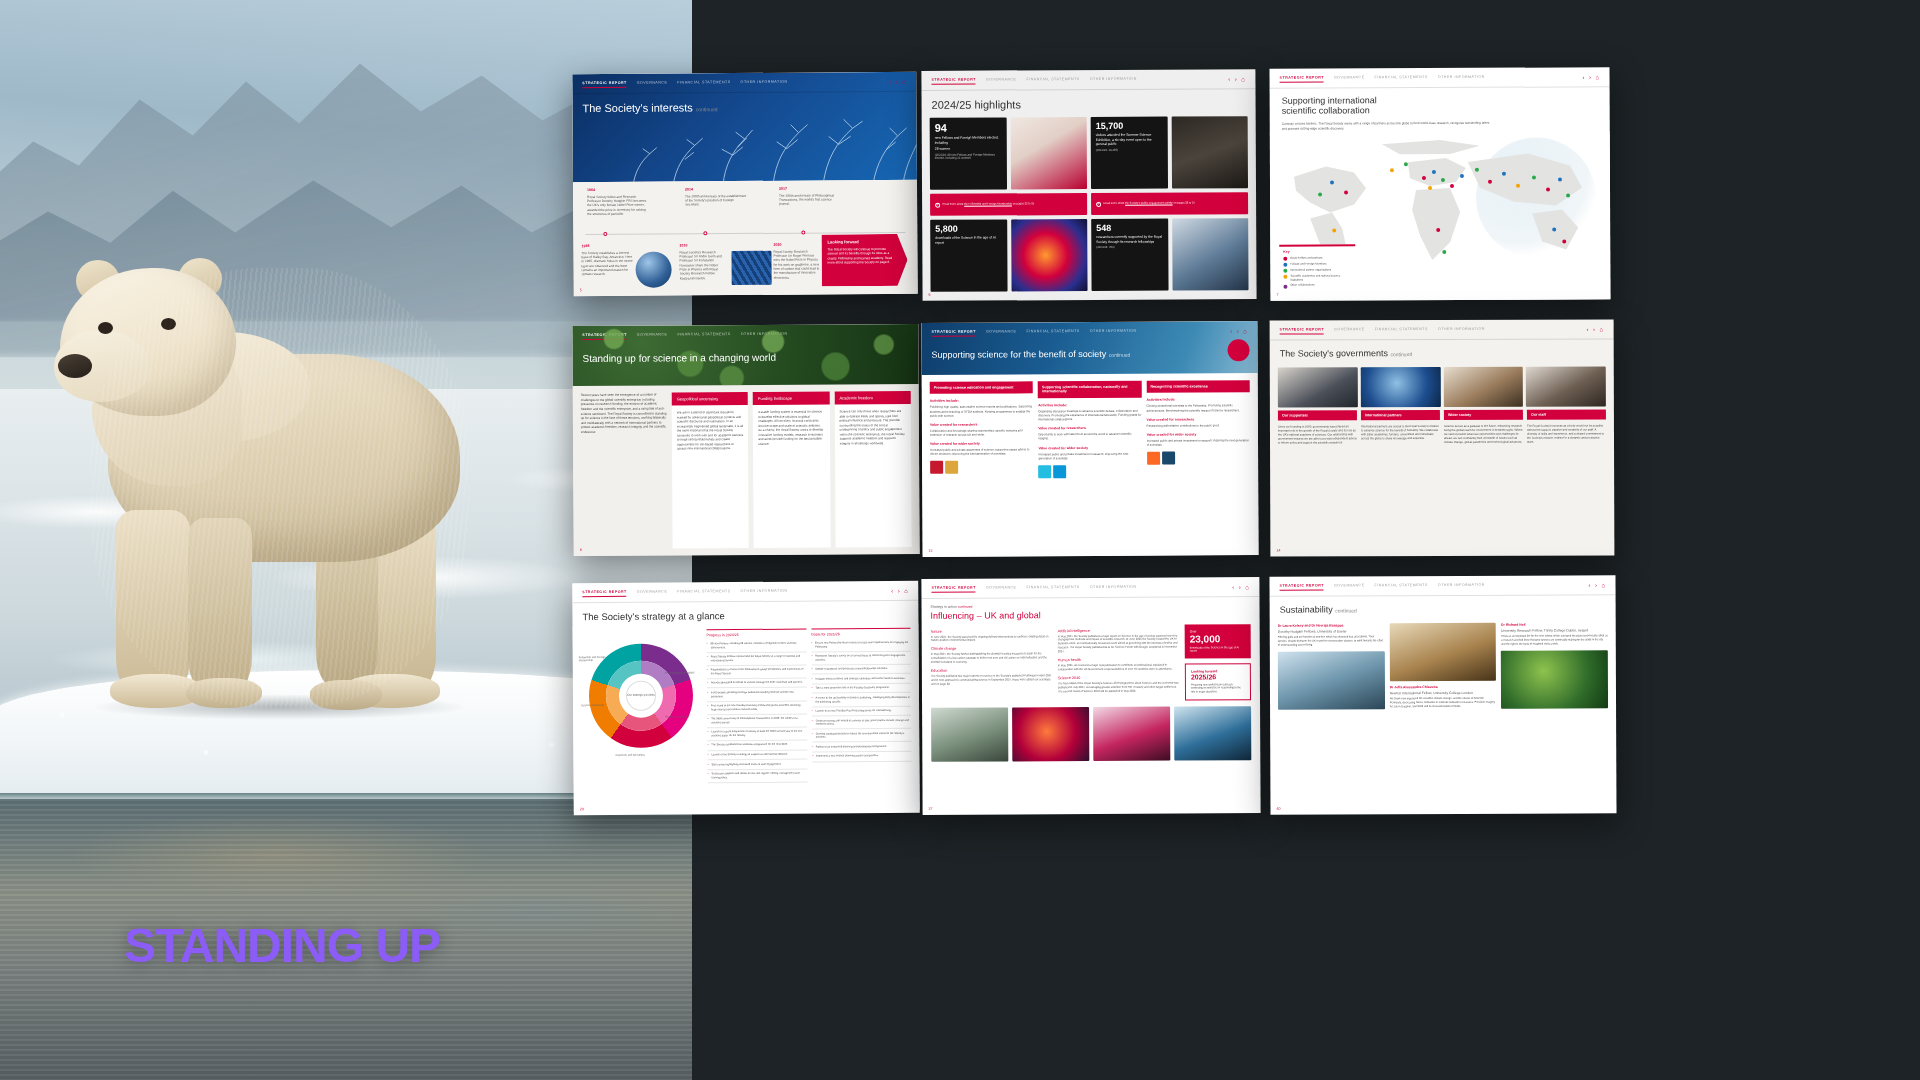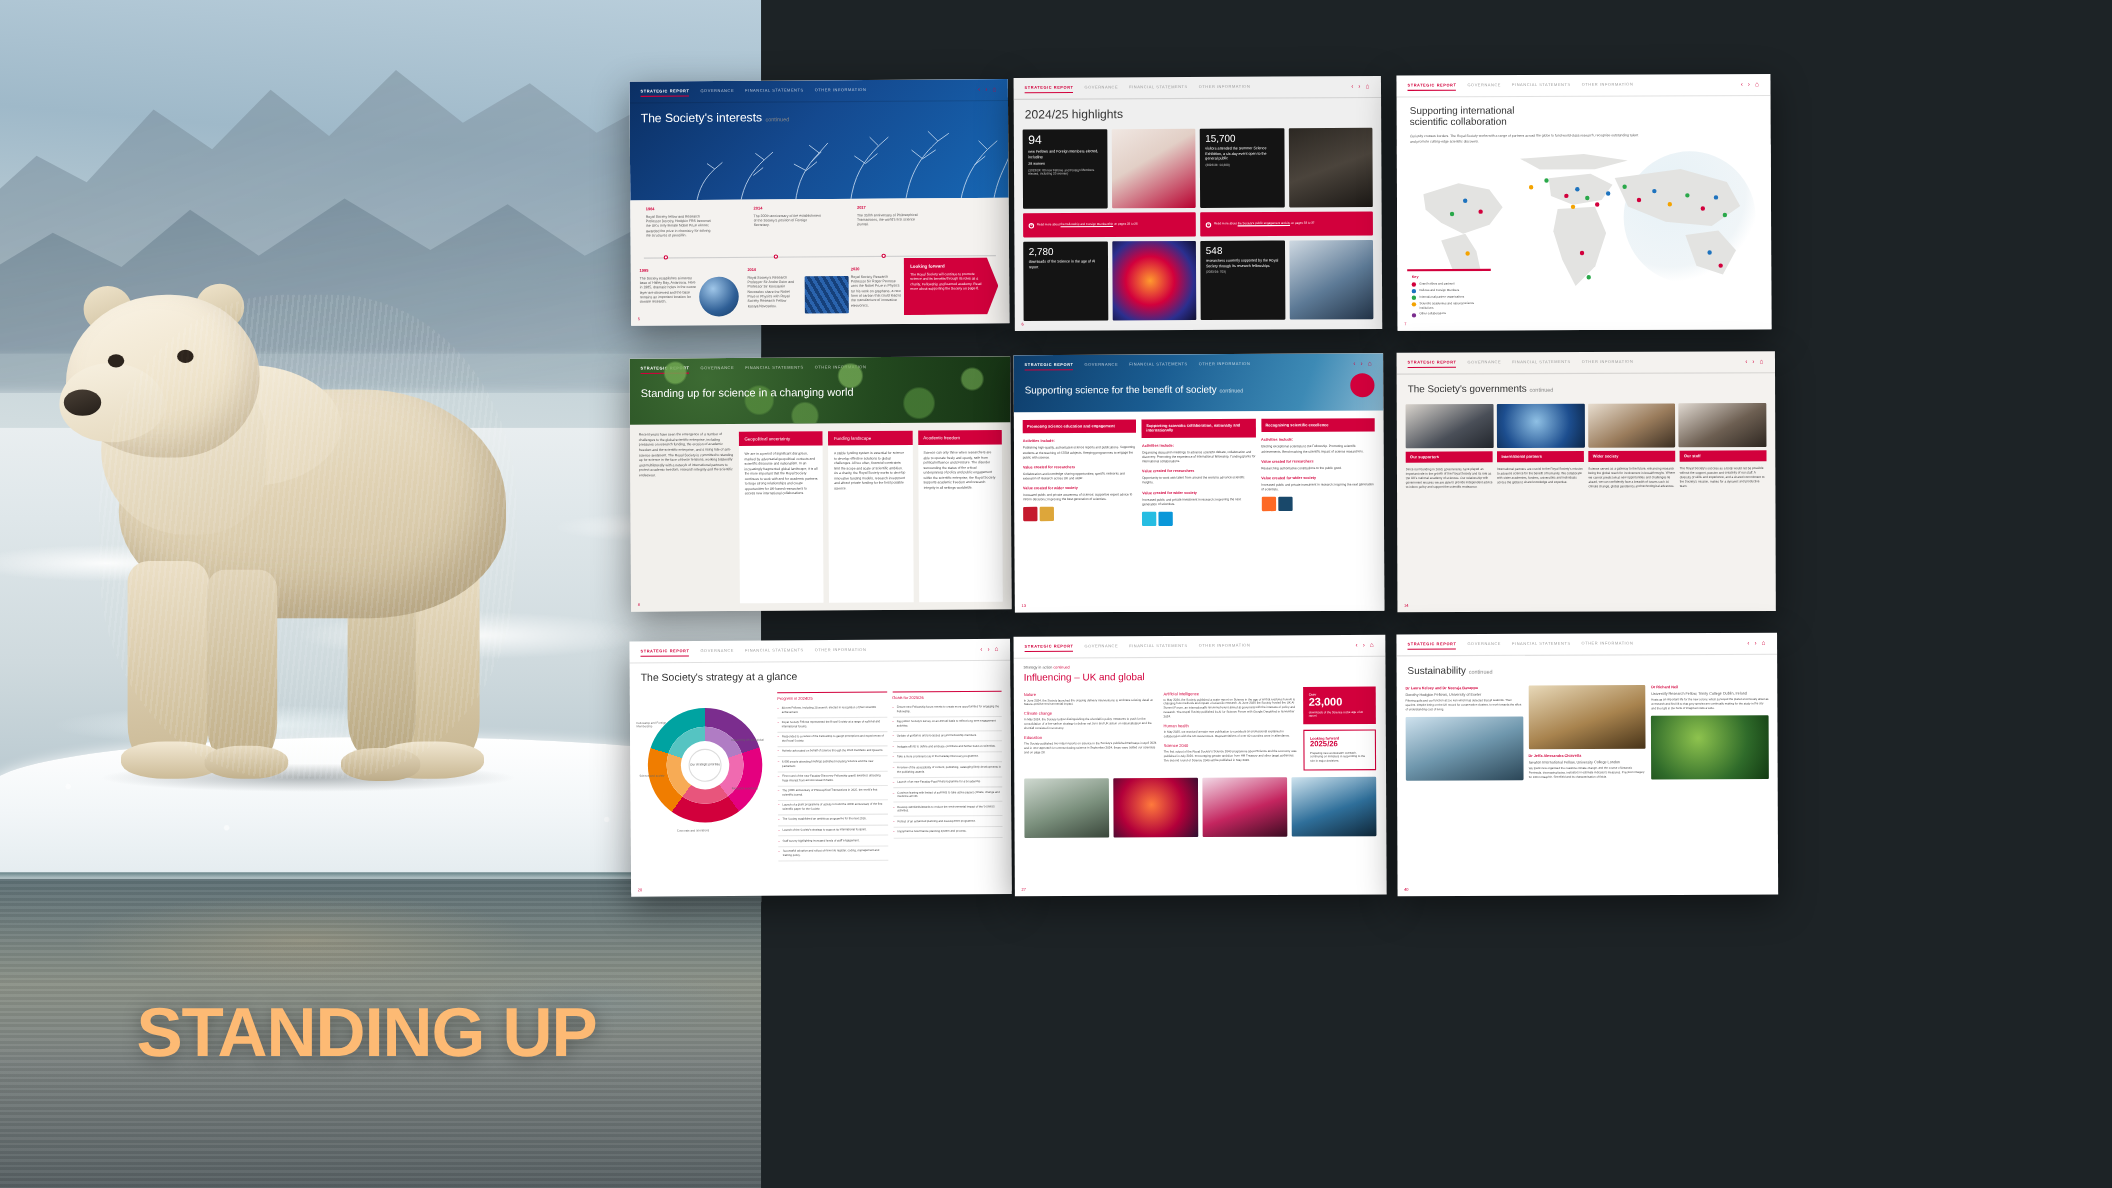--- a/index.html
+++ b/index.html
@@ -154,22 +154,22 @@
   }
   .bear-shadow {
     position:absolute; left:60px; top:576px; width:380px; height:26px;
     background: radial-gradient(ellipse at center, rgba(90,100,105,.45), transparent 70%);
     border-radius:50%;
   }
 
   
   #hero-title {
     position:absolute; left:124px; bottom:110px; width:540px;
-    color:#fdba74; font-weight:700; line-height:.97;
-    font-size:63px; letter-spacing:-1px;
+    color:#8b5cf6; font-weight:700; line-height:.97;
+    font-size:48px; letter-spacing:-1px;
     text-shadow: 0 2px 16px rgba(0,0,0,.35);
   }
   #hero-title .l2{ display:block; }
 
   
   #grid { position:absolute; left:570px; top:0; width:1350px; height:1080px; }
   .pg {
     position:absolute; background:#ffffff;
     box-shadow: 0 10px 34px rgba(0,0,0,.45);
     overflow:hidden;
@@ -209,21 +209,21 @@
   }
   .lookfwd b { display:block; font-size:4px; margin-bottom:2.5px; }
   .thumb-img { position:absolute; border-radius:1px; overflow:hidden; }
 
   
   #p2 { left:352px; top:70px; width:334px; height:230px; }
   .hl-grid { padding:3px 8px 6px; display:grid; grid-template-columns: 1fr 1fr 1fr 1fr; gap:4px; }
   .tile { position:relative; overflow:hidden; border-radius:1px; }
   .tile.dark { background:#141414; color:#fff; padding:5px 5px 4px; }
   .tile.red  { background:#d2003c; color:#fff; padding:5px 5px 4px; }
-  .tile .num { font-size:11px; font-weight:400; line-height:1; margin-bottom:2.5px; }
+  .tile .num { font-size:11px; font-weight:700; line-height:1; margin-bottom:2.5px; }
   .tile .num.sm { font-size:9px; }
   .tile .cap { font-size:3.3px; line-height:1.38; }
   .tile .sub { font-size:2.8px; line-height:1.35; opacity:.72; margin-top:2px; }
   .tile .link { font-size:2.7px; line-height:1.3; margin-top:4px; display:flex; gap:2.5px; align-items:flex-start; }
   .tile .link u { text-decoration:underline; }
   .tile .plus { flex:0 0 auto; width:5px; height:5px; border-radius:50%; border:.6px solid currentColor;
                 display:inline-flex; align-items:center; justify-content:center; font-size:4px; line-height:1; }
   .photo { background-size:cover; background-position:center; }
 
   
@@ -488,21 +488,21 @@
         <div class="tile red" style="grid-column:span 2;height:22px">
           <div class="link">
             <span class="plus">+</span>
             <span><span>Read more about</span>
             <u>the Society's public engagement activity</u>
             <span>on pages 33 to 37</span></span>
           </div>
         </div>
 
         <div class="tile dark" style="height:72px">
-          <div class="num sm">2,780</div>
+          <div class="num sm">5,800</div>
           <div class="cap">downloads of the Science in the age of AI report</div>
         </div>
         <div class="tile photo" style="height:72px;background:radial-gradient(circle at 45% 50%,#ff9a2e,#d2003c 40%,#2b2f8f 72%,#101030)"></div>
         <div class="tile dark" style="height:72px">
           <div class="num sm">548</div>
           <div class="cap">researchers currently supported by the Royal Society through its research fellowships</div>
           <div class="sub">(2023/24: 703)</div>
         </div>
         <div class="tile photo" style="height:72px;background:linear-gradient(150deg,#cfd9e2,#5d7a96 55%,#233448)"></div>
       </div>

